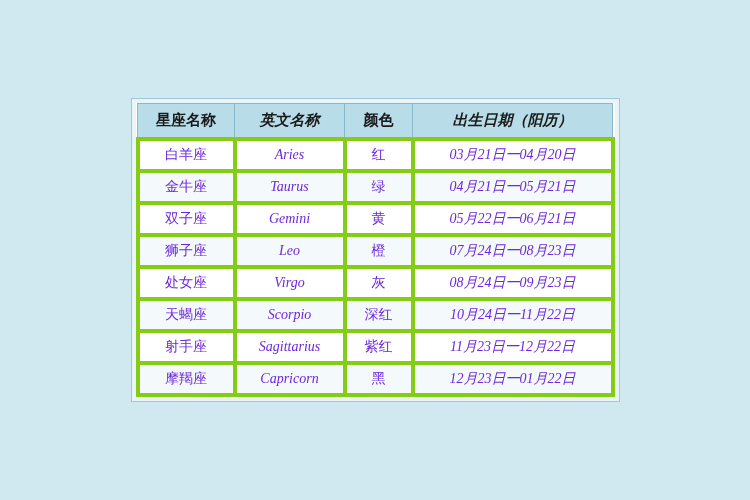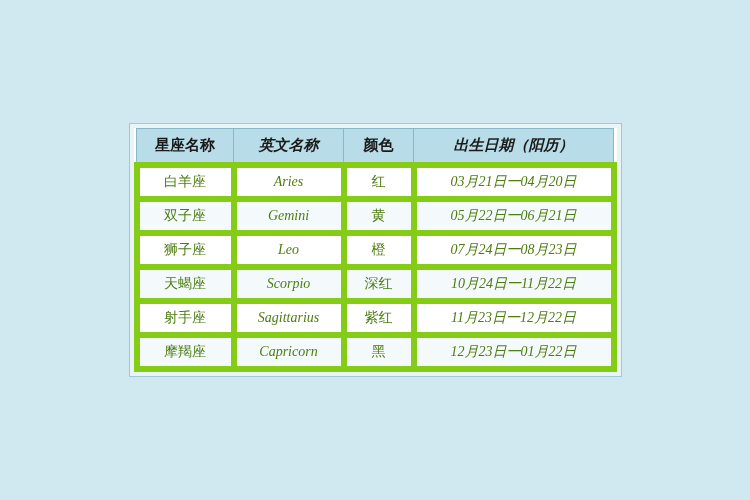--- a/index.html
+++ b/index.html
@@ -34,24 +34,24 @@
       color: #1a1a1a;
       font-weight: bold;
       font-size: 15px;
       padding: 7px 18px;
       border: 1px solid #88b8cc;
       text-align: center;
     }
 
     td {
       padding: 5px 18px;
-      border: 6px solid #84cc16;
+      border: 4px solid #84cc16;
       text-align: center;
       font-size: 14px;
-      color: #4d7c0f;
+      color: #6d28d9;
       background-color: white;
     }
 
     tr:nth-child(even) td {
       background-color: #f4f9fc;
     }
 
     .col-chinese { min-width: 80px; }
     .col-english { min-width: 110px; font-style: italic; }
     .col-color   { min-width: 55px; }
@@ -71,30 +71,42 @@
       </tr>
     </thead>
     <tbody id="table-body">
     <tr>
           <td class="col-chinese">白羊座</td>
           <td class="col-english">Aries</td>
           <td class="col-color">红</td>
           <td class="col-date">03月21日一04月20日</td>
         </tr>
         <tr>
+          <td class="col-chinese">金牛座</td>
+          <td class="col-english">Taurus</td>
+          <td class="col-color">绿</td>
+          <td class="col-date">04月21日一05月21日</td>
+        </tr>
+        <tr>
           <td class="col-chinese">双子座</td>
           <td class="col-english">Gemini</td>
           <td class="col-color">黄</td>
           <td class="col-date">05月22日一06月21日</td>
         </tr>
         <tr>
           <td class="col-chinese">狮子座</td>
           <td class="col-english">Leo</td>
           <td class="col-color">橙</td>
           <td class="col-date">07月24日一08月23日</td>
+        </tr>
+        <tr>
+          <td class="col-chinese">处女座</td>
+          <td class="col-english">Virgo</td>
+          <td class="col-color">灰</td>
+          <td class="col-date">08月24日一09月23日</td>
         </tr>
         <tr>
           <td class="col-chinese">天蝎座</td>
           <td class="col-english">Scorpio</td>
           <td class="col-color">深红</td>
           <td class="col-date">10月24日一11月22日</td>
         </tr>
         <tr>
           <td class="col-chinese">射手座</td>
           <td class="col-english">Sagittarius</td>

